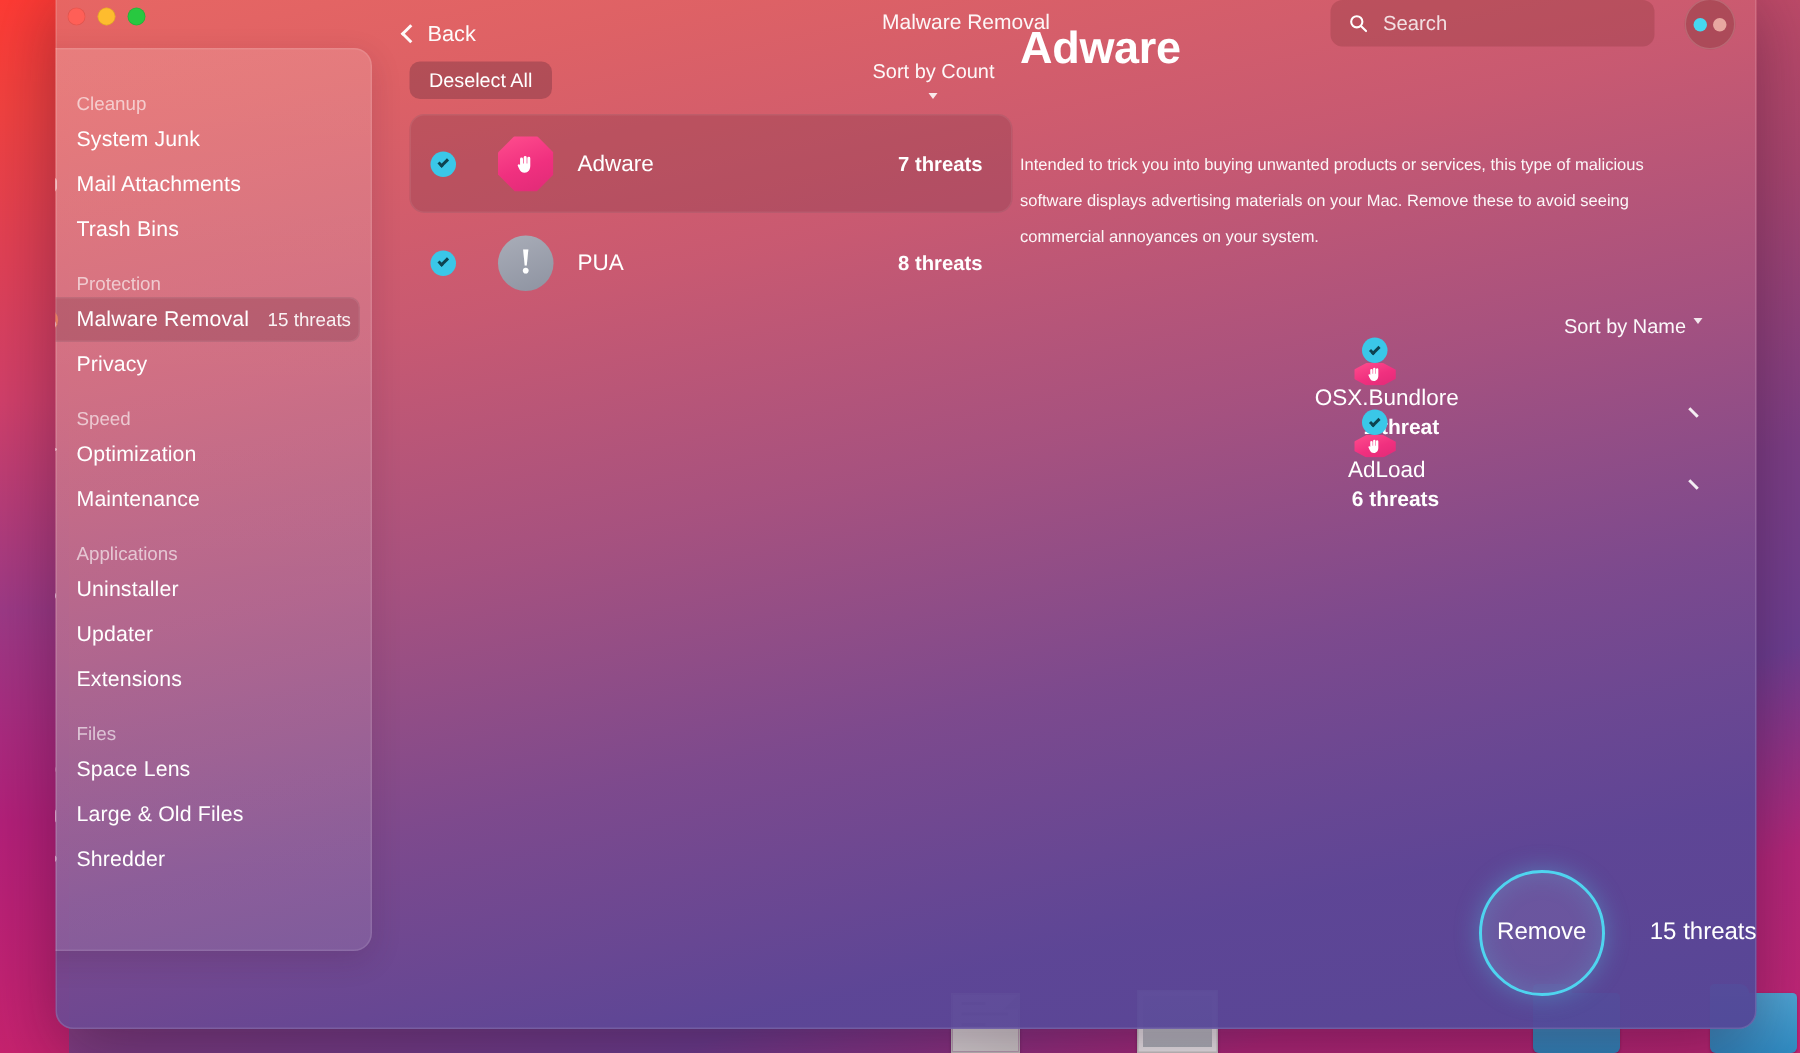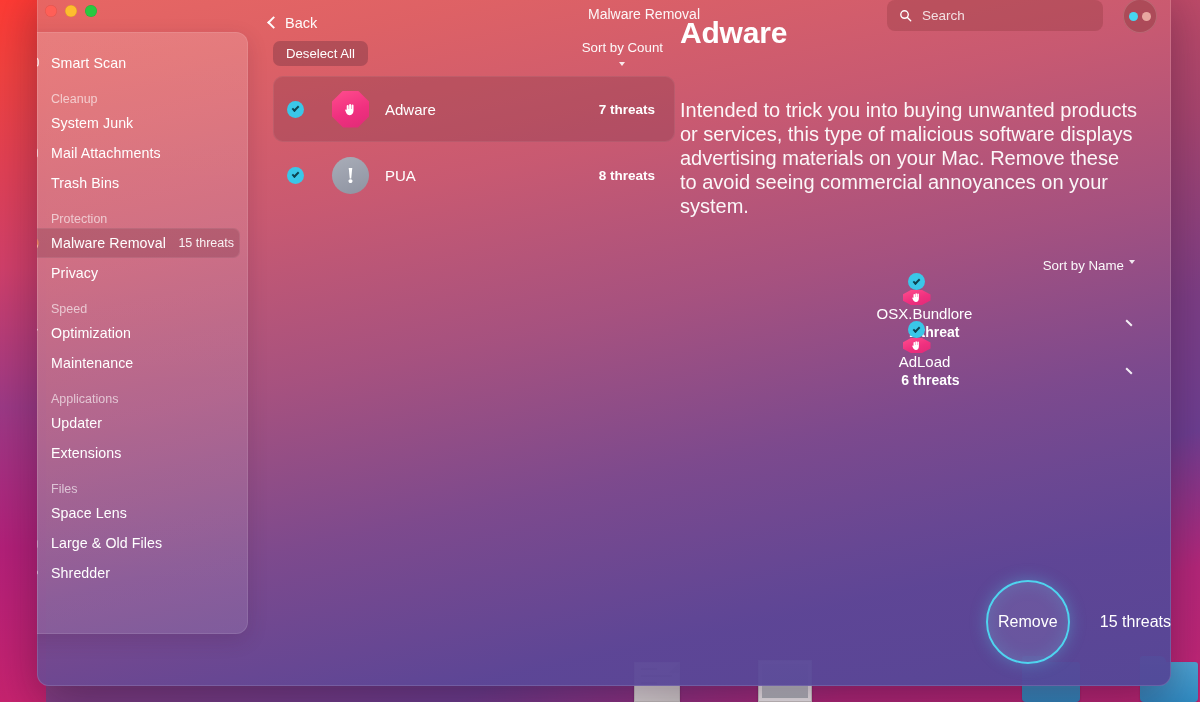--- a/index.html
+++ b/index.html
@@ -259,21 +259,21 @@
   
   #detail-col {
     position: absolute; left: 643px; top: 34px; right: 0; bottom: 0;
     padding-right: 34px;
   }
   .detail-title {
     color: #fff; font-size: 30px; font-weight: 700; letter-spacing: -.2px;
     margin-bottom: 9px;
   }
   .detail-desc {
-    color: rgba(255,255,255,.95); font-size: 20px; line-height: 24px;
+    color: rgba(255,255,255,.95); font-size: 11px; line-height: 24px;
     max-width: 500px; font-weight: 400; margin-top: 48px;
   }
   .detail-sort {
     display: flex; align-items: flex-start; justify-content: flex-end;
     gap: 5px; margin-top: 40px; margin-right: 2px;
     color: #fff; font-size: 13.3px; cursor: pointer; opacity: .96;
   }
   .item-row {
     display: flex; align-items: center;
     height: 48px; padding-left: 20px; padding-right: 4px;
@@ -361,30 +361,20 @@
 
       <div class="avatar">
         <span class="dot cyan"></span>
         <span class="dot pale"></span>
       </div>
     </div>
 
     <div id="sidebar">
       <div class="nav-spacer-top"></div>
 
-      <div class="nav-item">
-        <span class="ico">
-          <svg viewBox="0 0 22 22" width="21" height="21" fill="none" stroke="#fff" stroke-width="1.3">
-            <rect x="3" y="5.5" width="16" height="8.5" rx="2.5"></rect>
-            <line x1="6.5" y1="9.8" x2="15.5" y2="9.8"></line>
-            <line x1="5.5" y1="17" x2="16.5" y2="17"></line>
-          </svg>
-        </span>
-        <span class="lbl">Smart Scan</span>
-      </div>
 
       <div class="nav-group-label">Cleanup</div>
       <div class="nav-item">
         <span class="ico">
           <svg viewBox="0 0 22 22" width="20" height="20" fill="none" stroke="#fff" stroke-width="1.3">
             <path d="M6 9.5c0-3 2.2-5.2 5-5.2s5 2.2 5 5.2v4.3c0 2.2-2 3.7-5 3.7s-5-1.5-5-3.7z"></path>
             <circle cx="9" cy="8.6" r="1.9"></circle>
           </svg>
         </span>
         <span class="lbl">System Junk</span>
@@ -450,20 +440,31 @@
           <svg viewBox="0 0 22 22" width="20" height="20" fill="none" stroke="#fff" stroke-width="1.3" stroke-linejoin="round">
             <path d="M14.6 4.3a3.8 3.8 0 0 0-4.6 5l-5.4 5.4a1.5 1.5 0 0 0 2.1 2.1l5.4-5.4a3.8 3.8 0 0 0 5-4.6l-2.3 2.3-2.1-.5-.5-2.1z"></path>
           </svg>
         </span>
         <span class="lbl">Maintenance</span>
       </div>
 
       <div class="nav-group-label">Applications</div>
       <div class="nav-item">
         <span class="ico">
+          <svg viewBox="0 0 22 22" width="20" height="20" fill="none" stroke="#fff" stroke-width="1.3">
+            <circle cx="11" cy="5.6" r="2.1"></circle>
+            <circle cx="5.6" cy="15.6" r="2.1"></circle>
+            <circle cx="16.4" cy="15.6" r="2.1"></circle>
+            <path d="M11 7.7v3.1M5.6 13.5v-2.7h10.8v2.7"></path>
+          </svg>
+        </span>
+        <span class="lbl">Uninstaller</span>
+      </div>
+      <div class="nav-item">
+        <span class="ico">
           <svg viewBox="0 0 22 22" width="20" height="20" fill="none" stroke="#fff" stroke-width="1.3" stroke-linecap="round">
             <path d="M16.4 10.8a5.5 5.5 0 1 1-2.2-4.4"></path>
             <path d="M11 3.4l3.6 2.7-3.3 2.6"></path>
           </svg>
         </span>
         <span class="lbl">Updater</span>
       </div>
       <div class="nav-item">
         <span class="ico">
           <svg viewBox="0 0 22 22" width="20" height="20" fill="none" stroke="#fff" stroke-width="1.3" stroke-linejoin="round">

